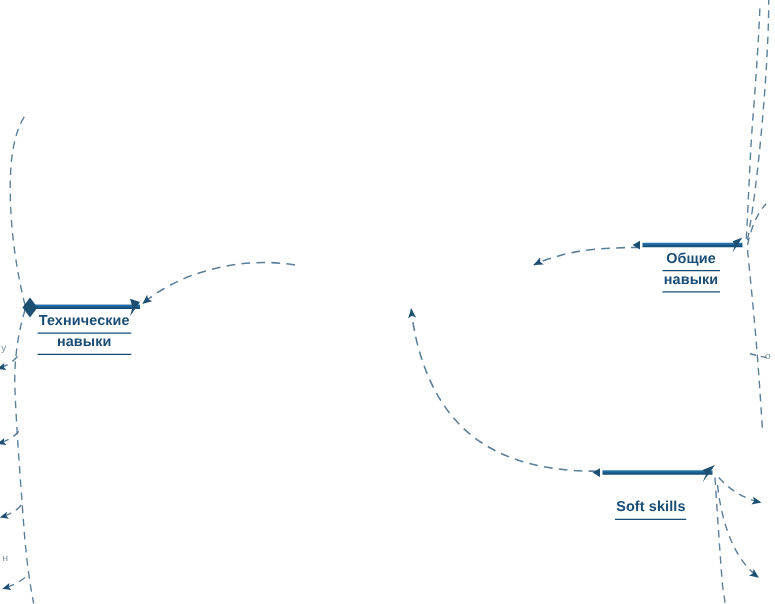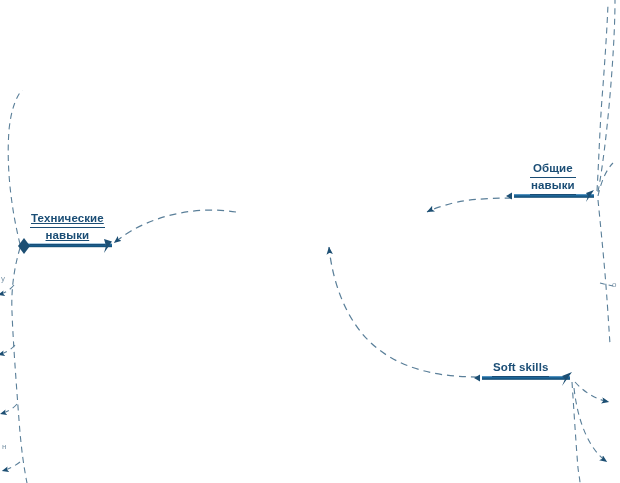--- a/index.html
+++ b/index.html
@@ -25,20 +25,21 @@
   }
   .branch-label {
     position: absolute;
     font-size: 11.5px;
     font-weight: bold;
     color: #1a4d75;
     text-align: center;
     line-height: 15px;
     white-space: nowrap;
     letter-spacing: 0.1px;
+    margin-top: 39px;
   }
   .branch-label span {
     display: block;
     border-bottom: 1.3px solid #1a4d75;
     padding: 0 1px 1px 1px;
   }
   .branch-label.italic {
   }
   #center-node {
     position: absolute;
@@ -132,21 +133,21 @@
     </g>
 
     <g>
       <rect x="482" y="376.2" width="88" height="3.6" fill="url(#barg)"></rect>
       <path d="M572,372 L562,376 L565,379 L562,386 Z" fill="#1d4f73"></path>
       <path d="M480,374.5 L480,381.5 L474,378 Z" fill="#1d4f73"></path>
     </g>
   </svg>
 
 
-  <div class="branch-label" style="left:30px; top:211px;text-decoration:underline;">
+  <div class="branch-label" style="left:30px; top:211px;">
     <span>Технические</span>
     <span>навыки</span>
   </div>
 
   <div class="branch-label" style="left:530px; top:161px;">
     <span>Общие</span>
     <span>навыки</span>
   </div>
 
   <div class="branch-label italic" style="left:492px; top:360px;">

